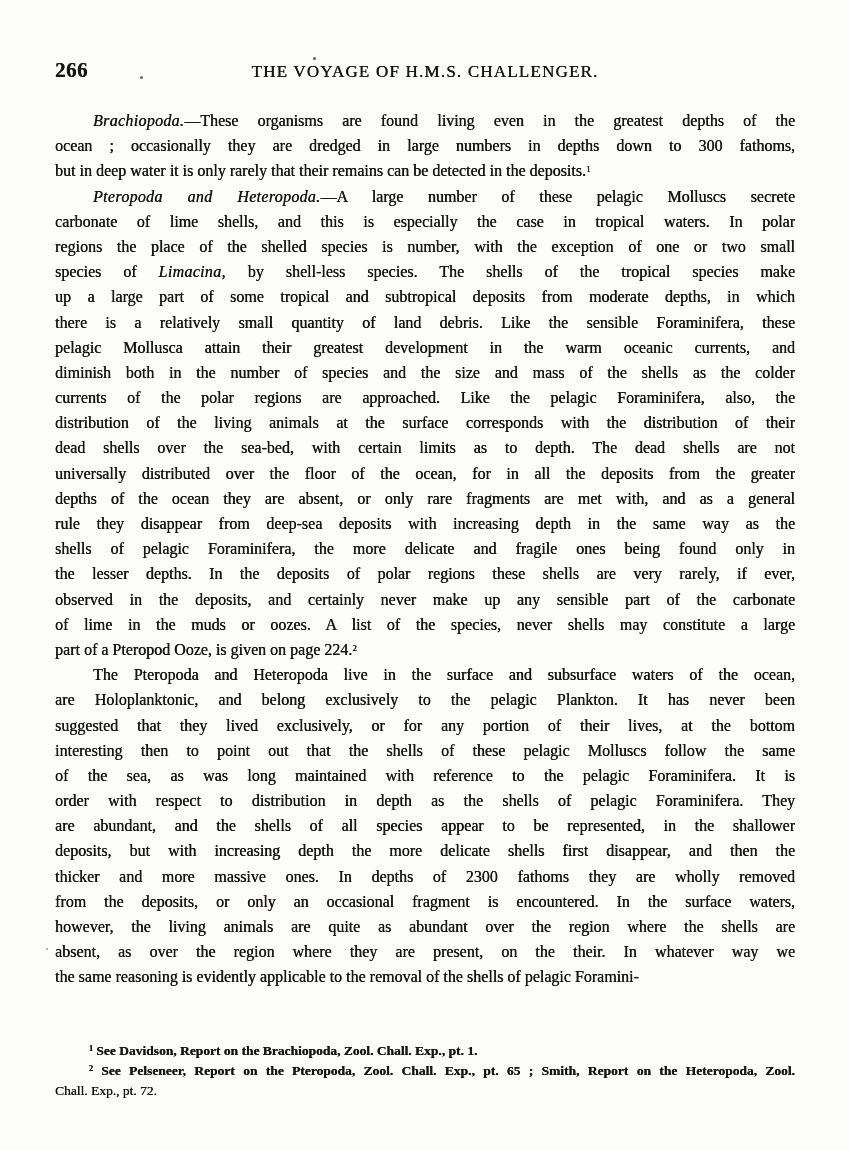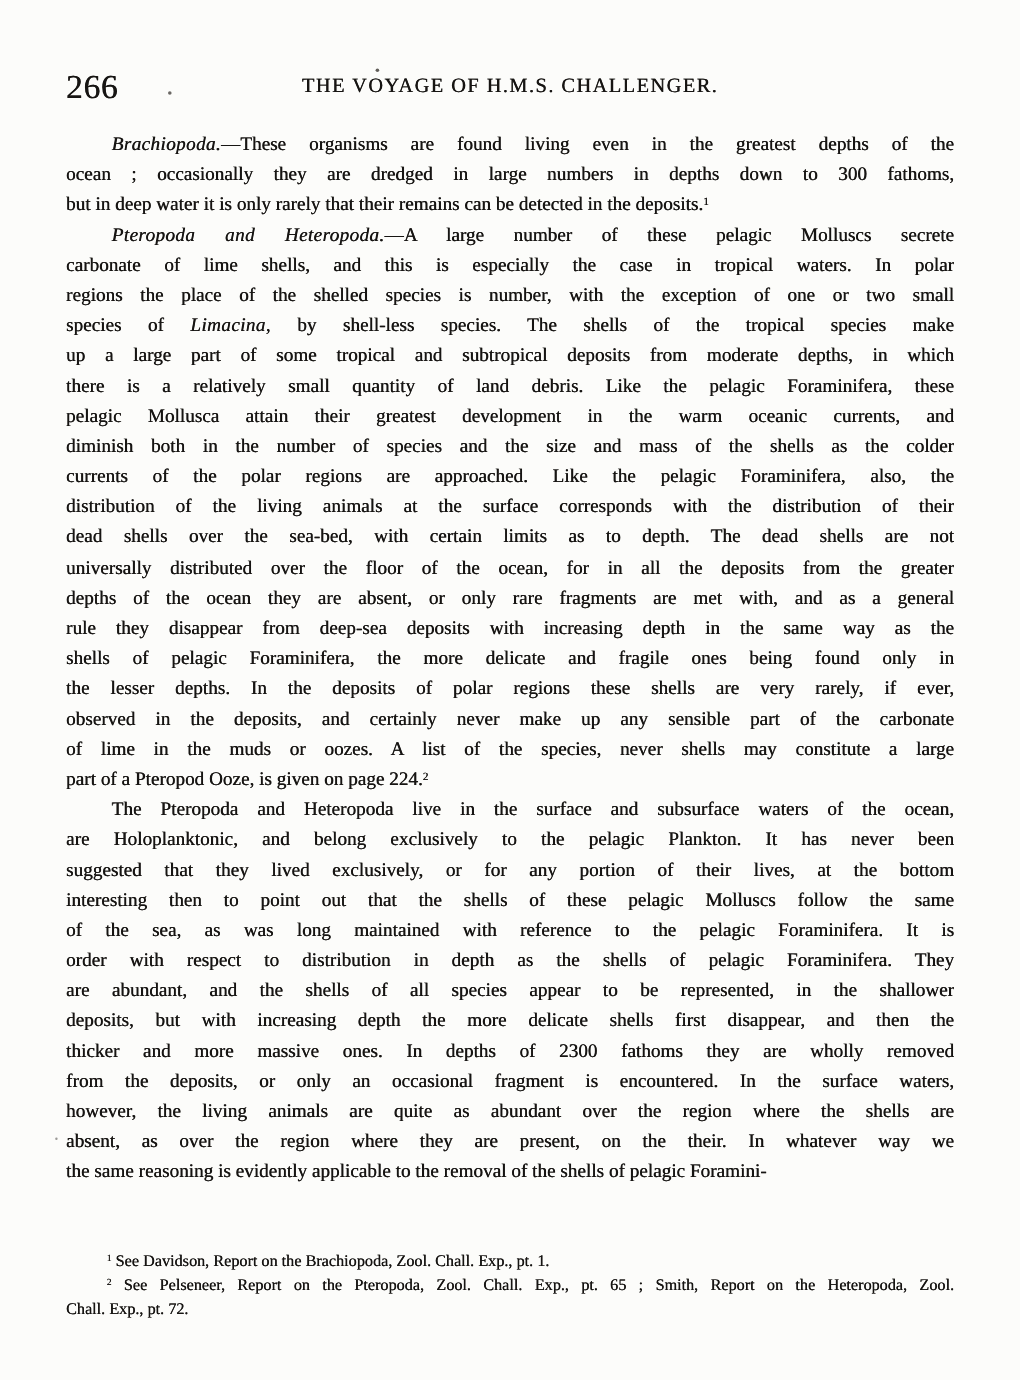--- a/index.html
+++ b/index.html
@@ -14,22 +14,22 @@
     background: #fcfcfa;
     font-family: "Liberation Serif", serif;
     color: #171513;
     overflow: hidden;
   }
   
   .page-num {
     position: absolute;
     left: 55px;
     top: 58px;
-    font-size: 28px;
-    font-weight: normal;
+    font-size: 21px;
+    font-weight: bold;
     letter-spacing: 0.5px;
     text-shadow: 0.3px 0 0 currentColor;
   }
   .running-title {
     position: absolute;
     left: 55px;
     width: 740px;
     top: 62px;
     text-align: center;
     font-size: 17px;
@@ -79,20 +79,21 @@
     width: 740px;
     font-size: 13.5px;
     line-height: 20px;
     text-shadow: 0.2px 0 0 currentColor;
   }
   .footnotes .line {
     height: 20px;
   }
   .footnotes .line.first {
     text-indent: 34px;
+    font-weight: bold;
   }
   
   .speck {
     position: absolute;
     background: #3a3631;
     border-radius: 50%;
   }
   .speck.s1 { left: 140px; top: 76px; width: 3px; height: 3px; opacity: .75; }
   .speck.s2 { left: 313px; top: 57px; width: 3px; height: 3px; opacity: .8; }
   .speck.s3 { left: 46px;  top: 948px; width: 2px; height: 2px; opacity: .5; }
@@ -115,21 +116,21 @@
         <div class="line first"><i>Brachiopoda.</i>—These organisms are found living even in the greatest depths of the</div>
         <div class="line">ocean ; occasionally they are dredged in large numbers in depths down to 300 fathoms,</div>
         <div class="line last">but in deep water it is only rarely that their remains can be detected in the deposits.<sup>1</sup></div>
       </div>
       <div>
         <div class="line first"><i>Pteropoda and Heteropoda.</i>—A large number of these pelagic Molluscs secrete</div>
         <div class="line">carbonate of lime shells, and this is especially the case in tropical waters.  In polar</div>
         <div class="line">regions the place of the shelled species is number, with the exception of one or two small</div>
         <div class="line">species of <i>Limacina,</i> by shell-less species.  The shells of the tropical species make</div>
         <div class="line">up a large part of some tropical and subtropical deposits from moderate depths, in which</div>
-        <div class="line">there is a relatively small quantity of land debris.  Like the pelagic Foraminifera, these</div>
+        <div class="line">there is a relatively small quantity of land debris.  Like the sensible Foraminifera, these</div>
         <div class="line">pelagic Mollusca attain their greatest development in the warm oceanic currents, and</div>
         <div class="line">diminish both in the number of species and the size and mass of the shells as the colder</div>
         <div class="line">currents of the polar regions are approached.  Like the pelagic Foraminifera, also, the</div>
         <div class="line">distribution of the living animals at the surface corresponds with the distribution of their</div>
         <div class="line">dead shells over the sea-bed, with certain limits as to depth.  The dead shells are not</div>
         <div class="line">universally distributed over the floor of the ocean, for in all the deposits from the greater</div>
         <div class="line">depths of the ocean they are absent, or only rare fragments are met with, and as a general</div>
         <div class="line">rule they disappear from deep-sea deposits with increasing depth in the same way as the</div>
         <div class="line">shells of pelagic Foraminifera, the more delicate and fragile ones being found only in</div>
         <div class="line">the lesser depths.  In the deposits of polar regions these shells are very rarely, if ever,</div>

